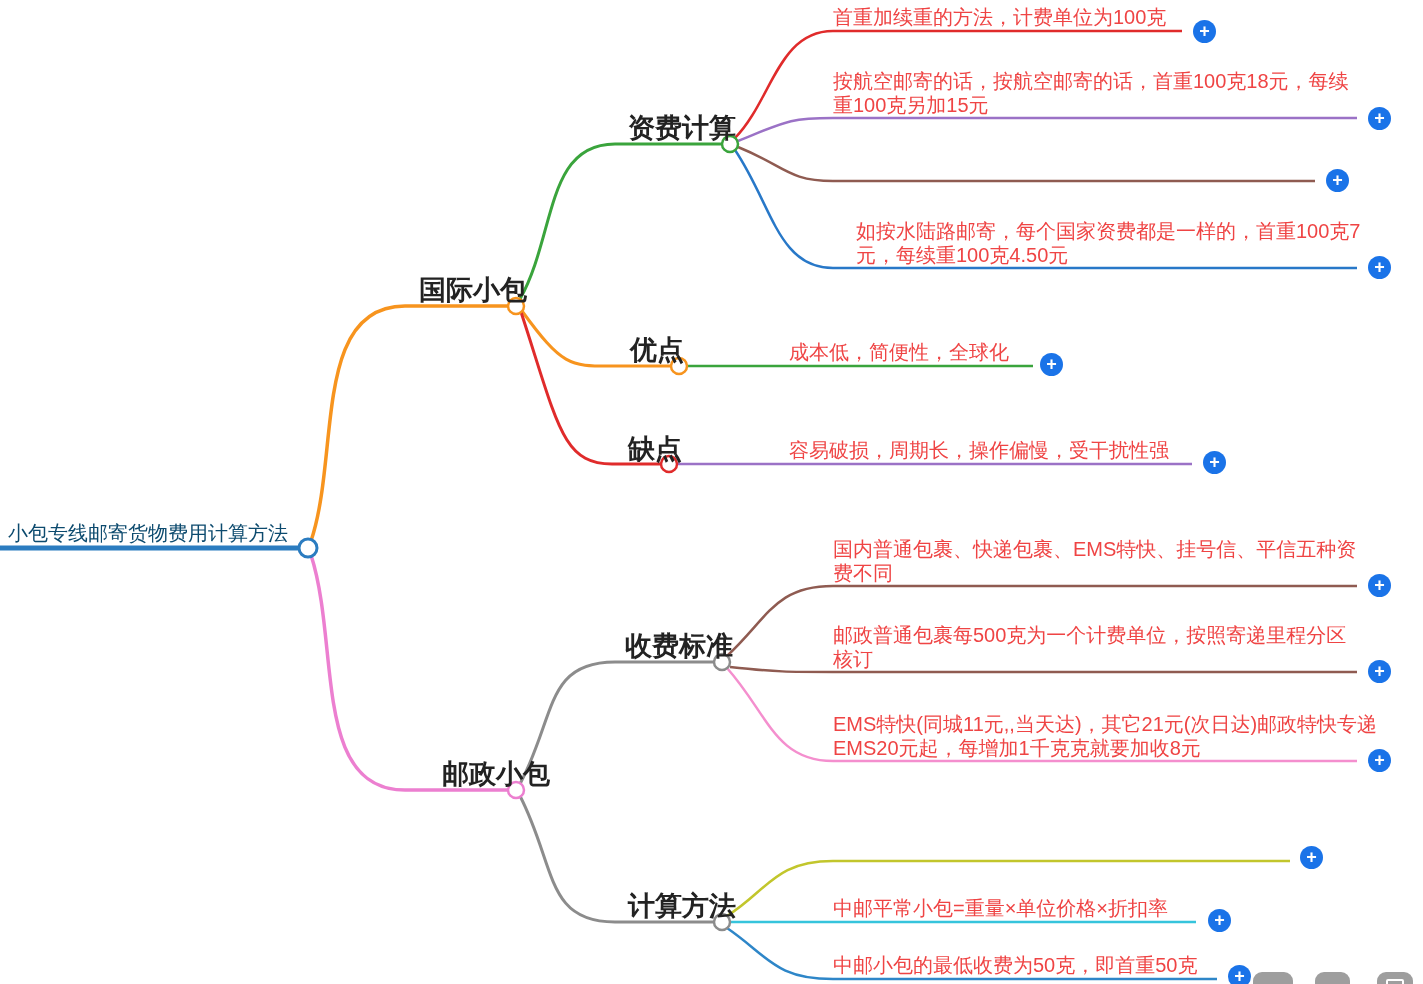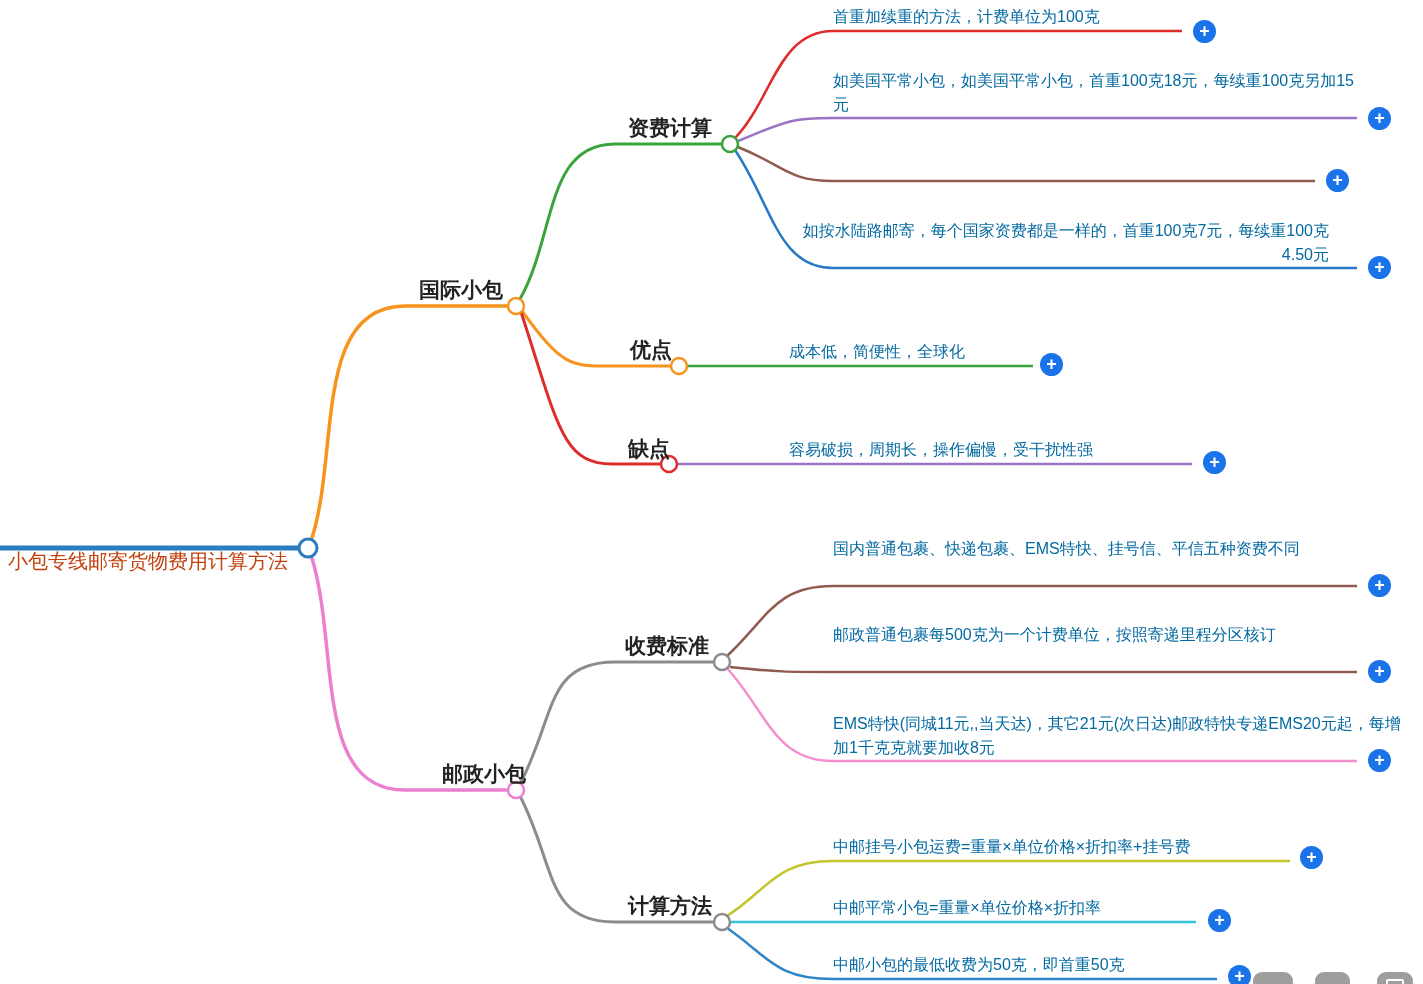--- a/index.html
+++ b/index.html
@@ -1,29 +1,29 @@
 <!DOCTYPE html>
 <html><head>
 <meta charset="utf-8">
 <style>
   html,body{margin:0;padding:0;background:#fff;}
   .canvas{position:relative;width:1423px;height:984px;background:#ffffff;overflow:hidden;
           font-family:"Liberation Sans",sans-serif;}
   .wires{position:absolute;left:0;top:0;width:1423px;height:984px;}
-  .lbl{position:absolute;color:#0369a1;font-size:16px;line-height:24px;letter-spacing:0;}
+  .lbl{position:absolute;color:#ef4444;font-size:20px;line-height:24px;letter-spacing:0;}
   .nowrap{white-space:nowrap;}
-  .blbl{position:absolute;color:#222;font-size:21px;font-weight:bold;line-height:26px;white-space:nowrap;}
-  .rootlbl{position:absolute;color:#c2410c;font-size:20px;line-height:26px;white-space:nowrap;margin-top:28px;}
+  .blbl{position:absolute;color:#222;font-size:27px;font-weight:bold;line-height:26px;white-space:nowrap;}
+  .rootlbl{position:absolute;color:#0c4a6e;font-size:20px;line-height:26px;white-space:nowrap;}
   .plus{position:absolute;width:23px;height:23px;border-radius:50%;background:#1a73e8;color:#fff;
         font-size:18px;line-height:22px;text-align:center;font-weight:bold;cursor:pointer;user-select:none;}
   .graybtn{position:absolute;height:26px;background:#9e9e9e;border-radius:9px;cursor:pointer;}
   .fsicon{width:14px;height:9px;border:2px solid #fff;border-radius:2px;margin:7px auto 0 auto;}
   
   .l1{left:833px;top:5px;}   .l2{left:833px;top:69px;width:524px;}
-  .l3{left:833px;top:155px;} .l4{left:797px;top:219px;width:532px;text-align:right;}
+  .l3{left:833px;top:155px;} .l4{left:856px;top:219px;width:532px;}
   .l5{left:789px;top:340px;} .l6{left:789px;top:438px;}
   .l7{left:833px;top:537px;width:528px;} .l8{left:833px;top:623px;width:524px;}
   .l9{left:833px;top:712px;width:578px;} .l10{left:833px;top:835px;}
   .l11{left:833px;top:896px;} .l12{left:833px;top:953px;text-align:center;}
   
   .n-root{left:8px;top:520px;}
   .n-intl{left:419px;top:277px;} .n-postal{left:442px;top:761px;text-align:right;}
   .n-fee{left:628px;top:115px;}  .n-pros{left:630px;top:337px;}
   .n-cons{left:628px;top:436px;} .n-std{left:625px;top:633px;}
   .n-method{left:628px;top:893px;}
@@ -80,28 +80,27 @@
   <div class="rootlbl n-root">小包专线邮寄货物费用计算方法</div>
   <div class="blbl n-intl">国际小包</div>
   <div class="blbl n-fee">资费计算</div>
   <div class="blbl n-pros">优点</div>
   <div class="blbl n-cons">缺点</div>
   <div class="blbl n-postal">邮政小包</div>
   <div class="blbl n-std">收费标准</div>
   <div class="blbl n-method">计算方法</div>
 
   <div class="lbl nowrap l1">首重加续重的方法，计费单位为100克</div>
-  <div class="lbl l2">如美国平常小包，如美国平常小包，首重100克18元，每续重100克另加15元</div>
+  <div class="lbl l2">按航空邮寄的话，按航空邮寄的话，首重100克18元，每续重100克另加15元</div>
   <div class="lbl l4">如按水陆路邮寄，每个国家资费都是一样的，首重100克7元，每续重100克4.50元</div>
   <div class="lbl nowrap l5">成本低，简便性，全球化</div>
   <div class="lbl l7">国内普通包裹、快递包裹、EMS特快、挂号信、平信五种资费不同</div>
   <div class="lbl nowrap l6">容易破损，周期长，操作偏慢，受干扰性强</div>
   <div class="lbl l8">邮政普通包裹每500克为一个计费单位，按照寄递里程分区核订</div>
   <div class="lbl l9">EMS特快(同城11元,,当天达)，其它21元(次日达)邮政特快专递EMS20元起，每增加1千克克就要加收8元</div>
-  <div class="lbl nowrap l10">中邮挂号小包运费=重量×单位价格×折扣率+挂号费</div>
   <div class="lbl nowrap l11">中邮平常小包=重量×单位价格×折扣率</div>
   <div class="lbl nowrap l12">中邮小包的最低收费为50克，即首重50克</div>
 
   <div class="plus p1">+</div>
   <div class="plus p2">+</div>
   <div class="plus p3">+</div>
   <div class="plus p4">+</div>
   <div class="plus p5">+</div>
   <div class="plus p6">+</div>
   <div class="plus p7">+</div>

